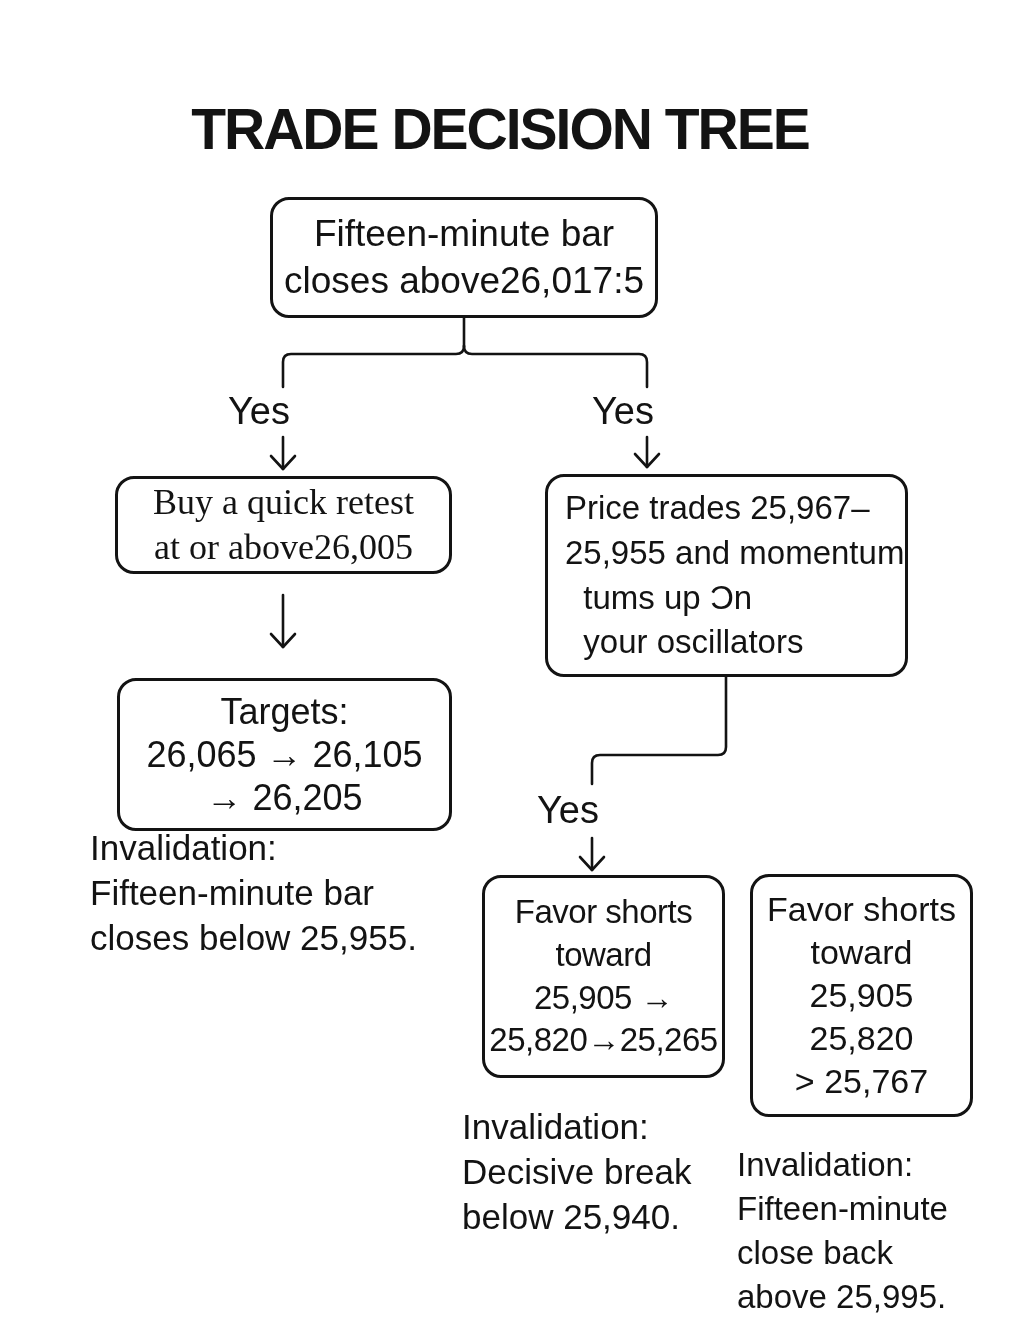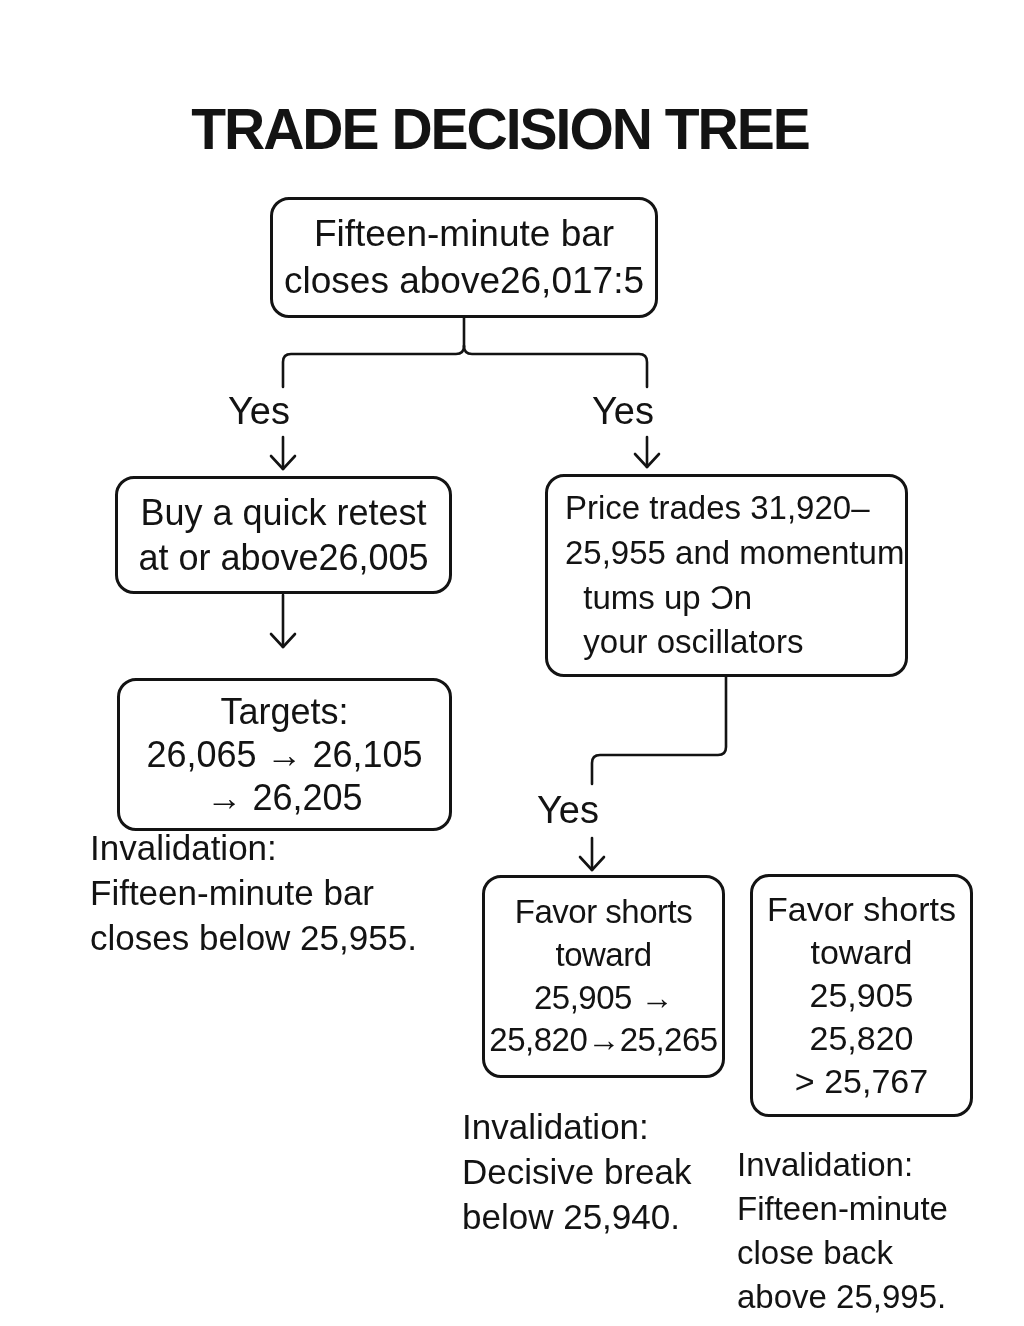--- a/index.html
+++ b/index.html
@@ -38,21 +38,21 @@
     border-radius: 19px;
     background: var(--background);
     display: flex;
     align-items: center;
     justify-content: center;
     text-align: center;
     white-space: pre;
     line-height: 1.26;
   }
   .node--root   { left: 270px; top: 197px; width: 388px; height: 121px; font-size: 37px; }
-  .node--buy    { left: 115px; top: 476px; width: 337px; height: 118px; font-size: 36px; }
+  .node--buy    { left: 115px; top: 476px; width: 337px; height: 98px; font-size: 36px; font-family: Liberation Serif, serif; }
   .node--targets{ left: 117px; top: 678px; width: 335px; height: 153px; font-size: 36px; line-height: 1.2; }
   .node--momentum {
     left: 545px; top: 474px; width: 363px; height: 203px;
     font-size: 33px; line-height: 1.35;
     justify-content: flex-start; text-align: left;
     padding-left: 17px;
   }
   .node--shorts-a { left: 482px; top: 875px; width: 243px; height: 203px; font-size: 33px; line-height: 1.3; letter-spacing: -0.5px; }
   .node--shorts-b { left: 750px; top: 874px; width: 223px; height: 243px; font-size: 34px; line-height: 1.27; }
   .yes-label {
@@ -110,21 +110,21 @@
 
   <div class="node node--buy">Buy a quick retest
 at or above26,005</div>
   <div class="node node--targets">Targets:
 26,065 → 26,105
 → 26,205</div>
   <div class="note note--left">Invalidation:
 Fifteen-minute bar
 closes below 25,955.</div>
 
-  <div class="node node--momentum">Price trades 31,920–
+  <div class="node node--momentum">Price trades 25,967–
 25,955 and momentum
   tums up Ɔn
   your oscillators</div>
   <div class="yes-label yes--momentum">Yes</div>
 
   <div class="node node--shorts-a">Favor shorts
 toward
 25,905 →
 25,820→25,265</div>
   <div class="note note--mid">Invalidation:

